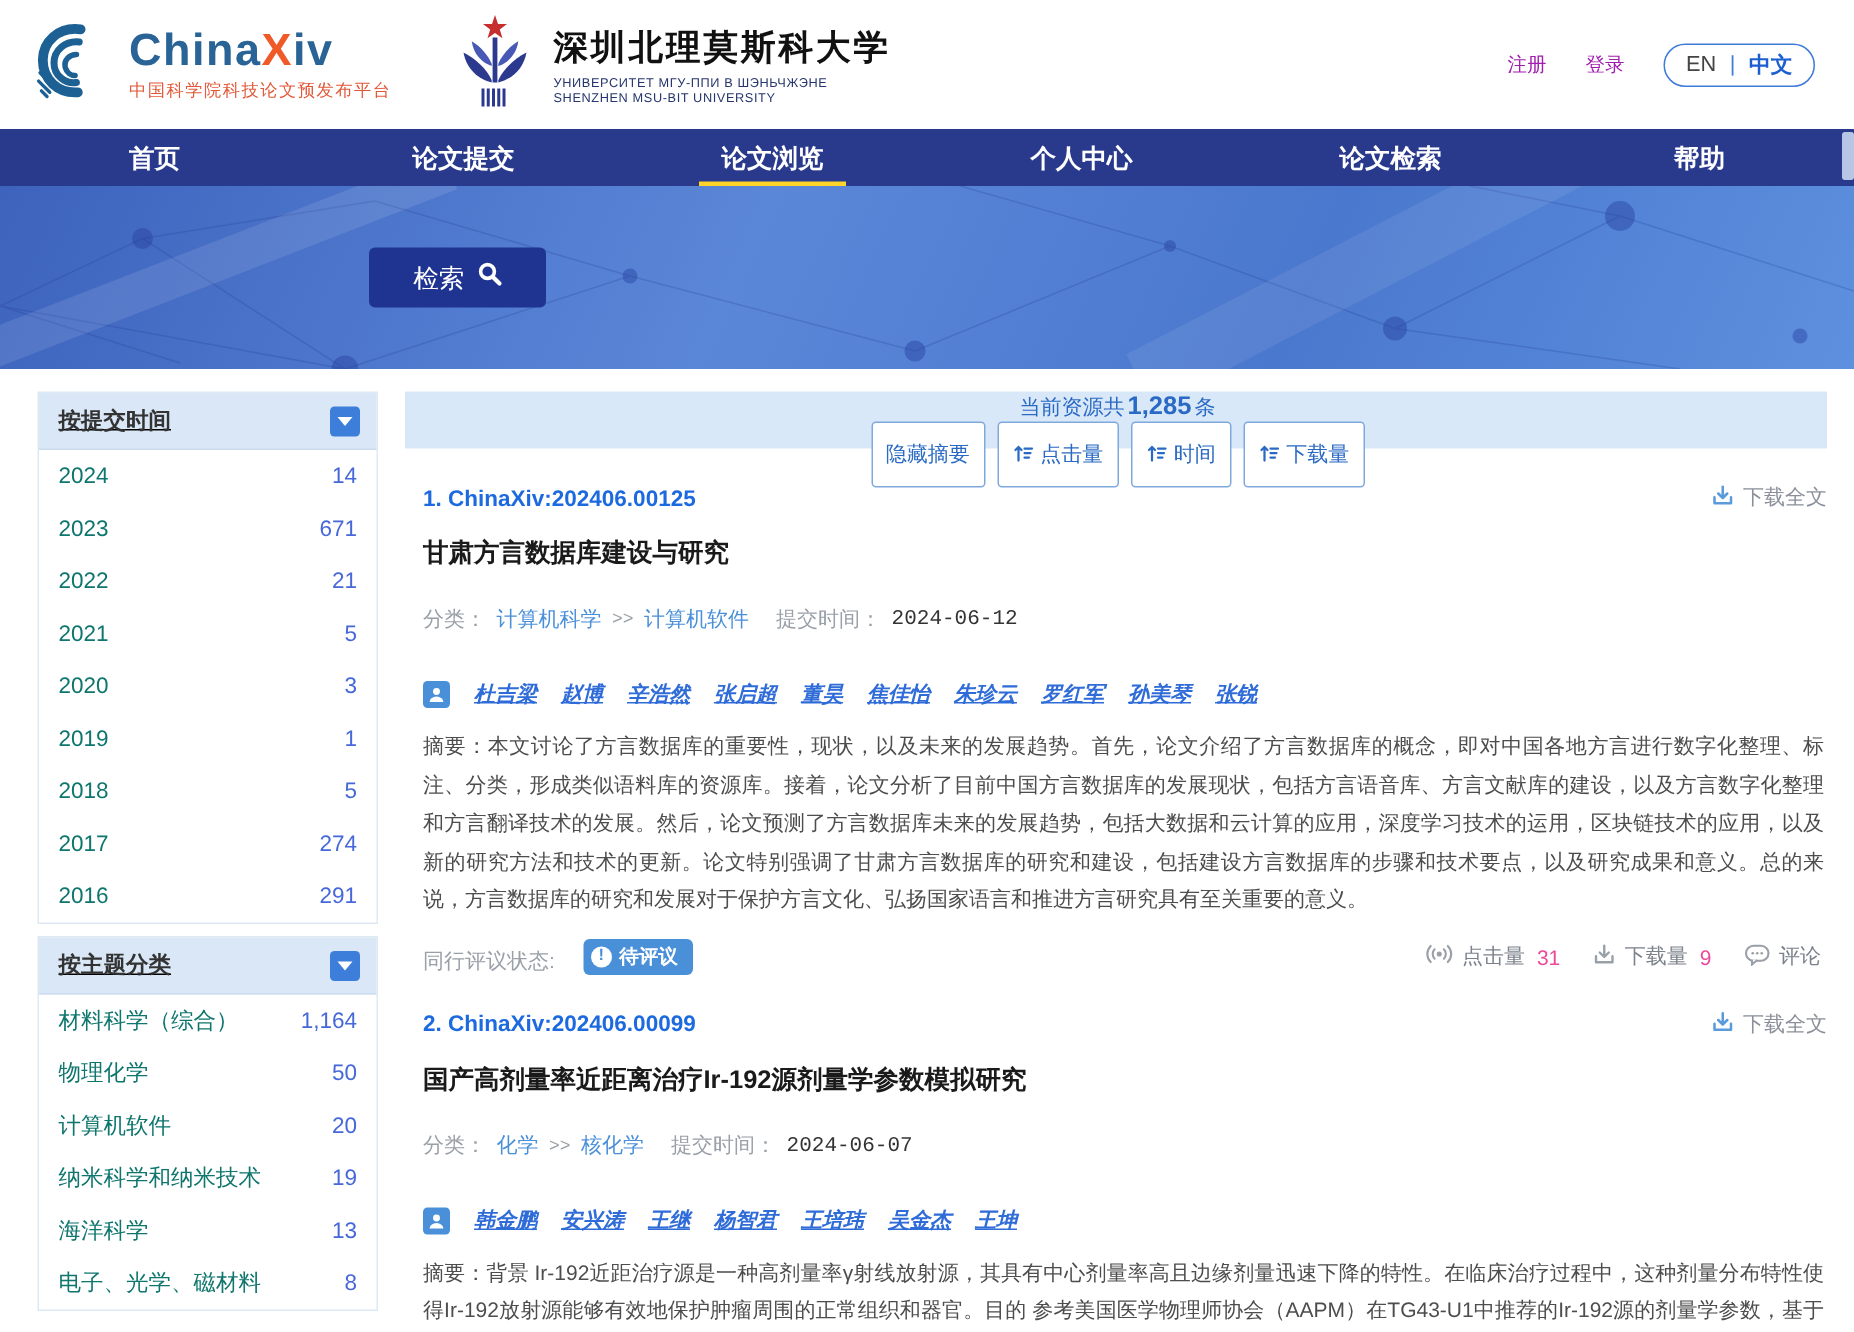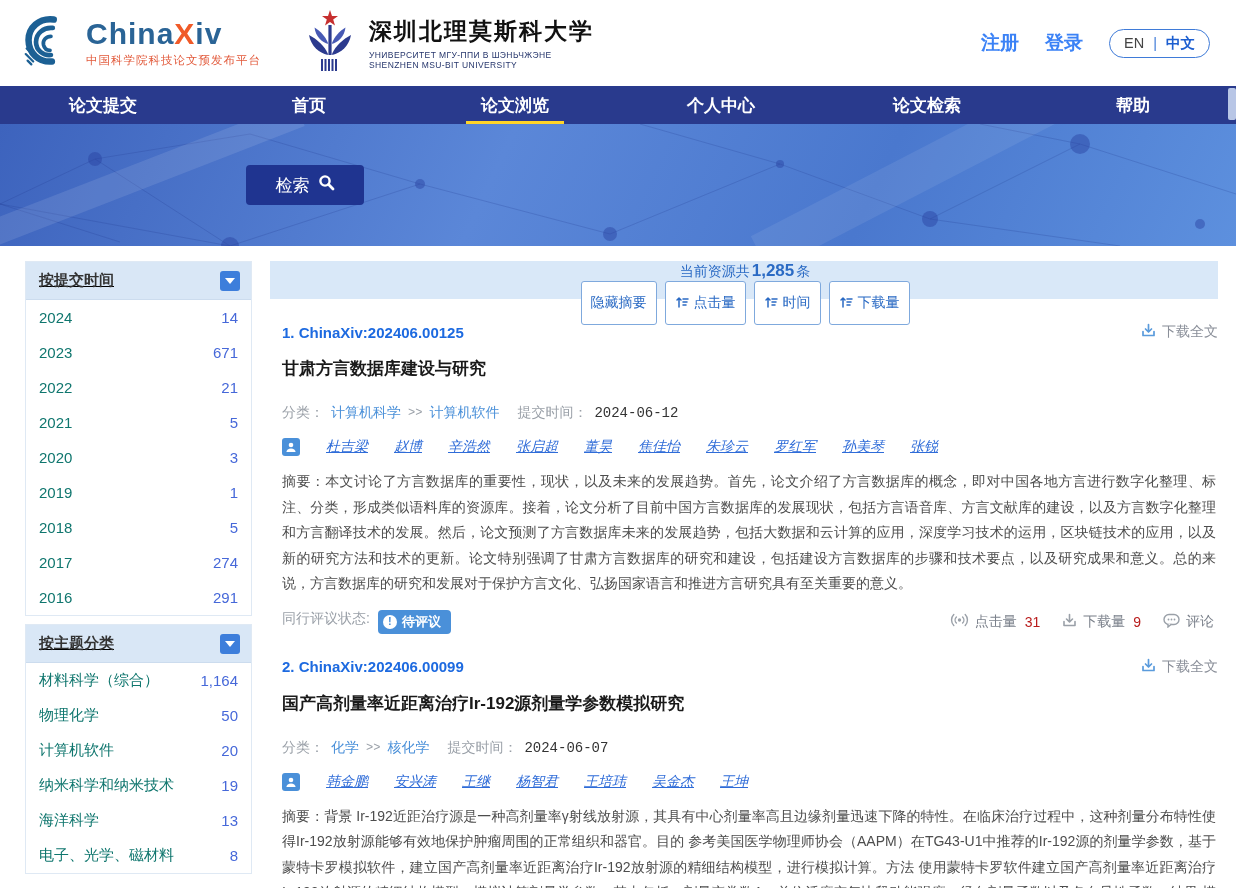--- a/index.html
+++ b/index.html
@@ -12,21 +12,21 @@
   .logo-cx { display:flex; align-items:center; gap:8px; }
   .cx-text .cx-title { font-size:30px; font-weight:bold; color:#2a6496; letter-spacing:1px; line-height:30px;}
   .cx-text .cx-title .x { color:#f05a28; }
   .cx-text .cx-sub { font-size:11.5px; color:#e2593a; margin-top:4px; letter-spacing:1px; }
   .logo-msu { display:flex; align-items:center; gap:10px; margin-left:40px; }
   .msu-text .msu-title { font-size:23px; font-weight:bold; color:#111;
      font-family:"Liberation Serif","DejaVu Serif",serif; letter-spacing:2px; }
   .msu-text .msu-ru { font-size:8.5px; color:#26366c; margin-top:3px; letter-spacing:.4px; }
   .msu-text .msu-en { font-size:8.5px; color:#26366c; margin-top:0; letter-spacing:.4px; }
   .hdr-actions { margin-left:auto; display:flex; align-items:center; gap:26px; }
-  .hdr-link { font-size:19px; color:#3b82f6; cursor:pointer;font-weight:bold; }
+  .hdr-link { font-size:13px; color:#a21caf; cursor:pointer; }
   .lang-pill { display:flex; align-items:center; gap:9px; border:1px solid #3f7bd8; border-radius:15px;
      padding:4px 14px; font-size:14.5px; }
   .lang-en { color:#444; cursor:pointer; }
   .lang-sep { color:#3f7bd8; }
   .lang-zh { color:#1d5fd0; font-weight:bold; cursor:pointer; }
 
   
   .nav { height:38px; background:#293a8d; display:flex; position:relative; }
   .nav-item { flex:1; display:flex; align-items:center; justify-content:center;
      color:#fff; font-size:17px; font-weight:bold; cursor:pointer; position:relative; }
@@ -77,34 +77,34 @@
   
   .paper { padding:24px 0 0 12px; }
   .paper-top { display:flex; justify-content:space-between; align-items:center; }
   .paper-id { font-size:15px; font-weight:bold; color:#1d6ae0; cursor:pointer; }
   .dl-full { display:flex; align-items:center; gap:6px; font-size:14px; color:#8a8f99; cursor:pointer; }
   .paper-title { margin-top:16px; font-size:17px; font-weight:bold; color:#1a1a1a; cursor:pointer; }
   .paper-meta { margin-top:24px; font-size:14px; color:#9aa0a8; display:flex; align-items:center; gap:7px;font-family:Liberation Mono, monospace; }
   .meta-link { color:#4a90d9; cursor:pointer; }
   .meta-sep { font-size:12px; }
   .meta-val { color:#333; }
-  .paper-authors { margin-top:16px; display:flex; align-items:center; gap:26px; flex-wrap:wrap; }
+  .paper-authors { margin-top:32px; display:flex; align-items:center; gap:16px; flex-wrap:wrap;font-weight:bold; }
   .author-icon { width:18px; height:18px; background:#4a90d9; border-radius:3px; flex:none;
      display:flex; align-items:center; justify-content:center; }
   .author-link { font-size:14px; color:#2f6cd8; font-style:italic; text-decoration:underline; cursor:pointer; }
   .paper-abs { margin-top:13px; font-size:14px; color:#4d4d4d; line-height:25.5px; text-align:justify; padding-right:2px; }
   .paper-foot { margin-top:13px; display:flex; align-items:center; justify-content:space-between; padding-right:4px; }
-  .review { display:flex; align-items:flex-start; gap:8px; font-size:14px; color:#9aa0a8; }
+  .review { display:flex; align-items:flex-end; gap:19px; font-size:14px; color:#9aa0a8; }
   .review-badge { display:flex; align-items:center; gap:5px; background:#4a90d9; color:#fff;
      font-size:13px; font-weight:bold; border-radius:4px; padding:3px 10px 3px 5px; cursor:pointer; }
   .badge-bang { width:14px; height:14px; background:#fff; color:#4a90d9; border-radius:50%;
      font-size:11px; font-weight:bold; display:flex; align-items:center; justify-content:center; line-height:1; }
   .stats { display:flex; align-items:center; gap:22px; font-size:14px; color:#7c828c; }
   .stat { display:flex; align-items:center; gap:6px; cursor:pointer; }
-  .stat b { font-weight:normal; color:#b91c1c; margin-left:2px; }
+  .stat b { font-weight:normal; color:#ec4899; margin-left:2px; }
 </style>
 </head>
 <body>
 
 <div class="page">
 
   <header class="hdr">
     <div class="logo-cx">
       <span>
         <svg width="56" height="56" viewBox="0 0 60 60" fill="none">
@@ -142,22 +142,22 @@
       <span class="hdr-link">登录</span>
       <span class="lang-pill">
         <span class="lang-en">EN</span>
         <span class="lang-sep">|</span>
         <span class="lang-zh">中文</span>
       </span>
     </div>
   </header>
 
   <nav class="nav">
+    <div class="nav-item">首页</div>
     <div class="nav-item">论文提交</div>
-    <div class="nav-item">首页</div>
     <div class="nav-item active">论文浏览</div>
     <div class="nav-item">个人中心</div>
     <div class="nav-item">论文检索</div>
     <div class="nav-item">帮助</div>
     <div class="nav-scroll-thumb"></div>
   </nav>
 
   <div class="banner">
     <svg class="net" width="1236" height="122">
       <g stroke="rgba(30,55,140,0.22)" stroke-width="1">

